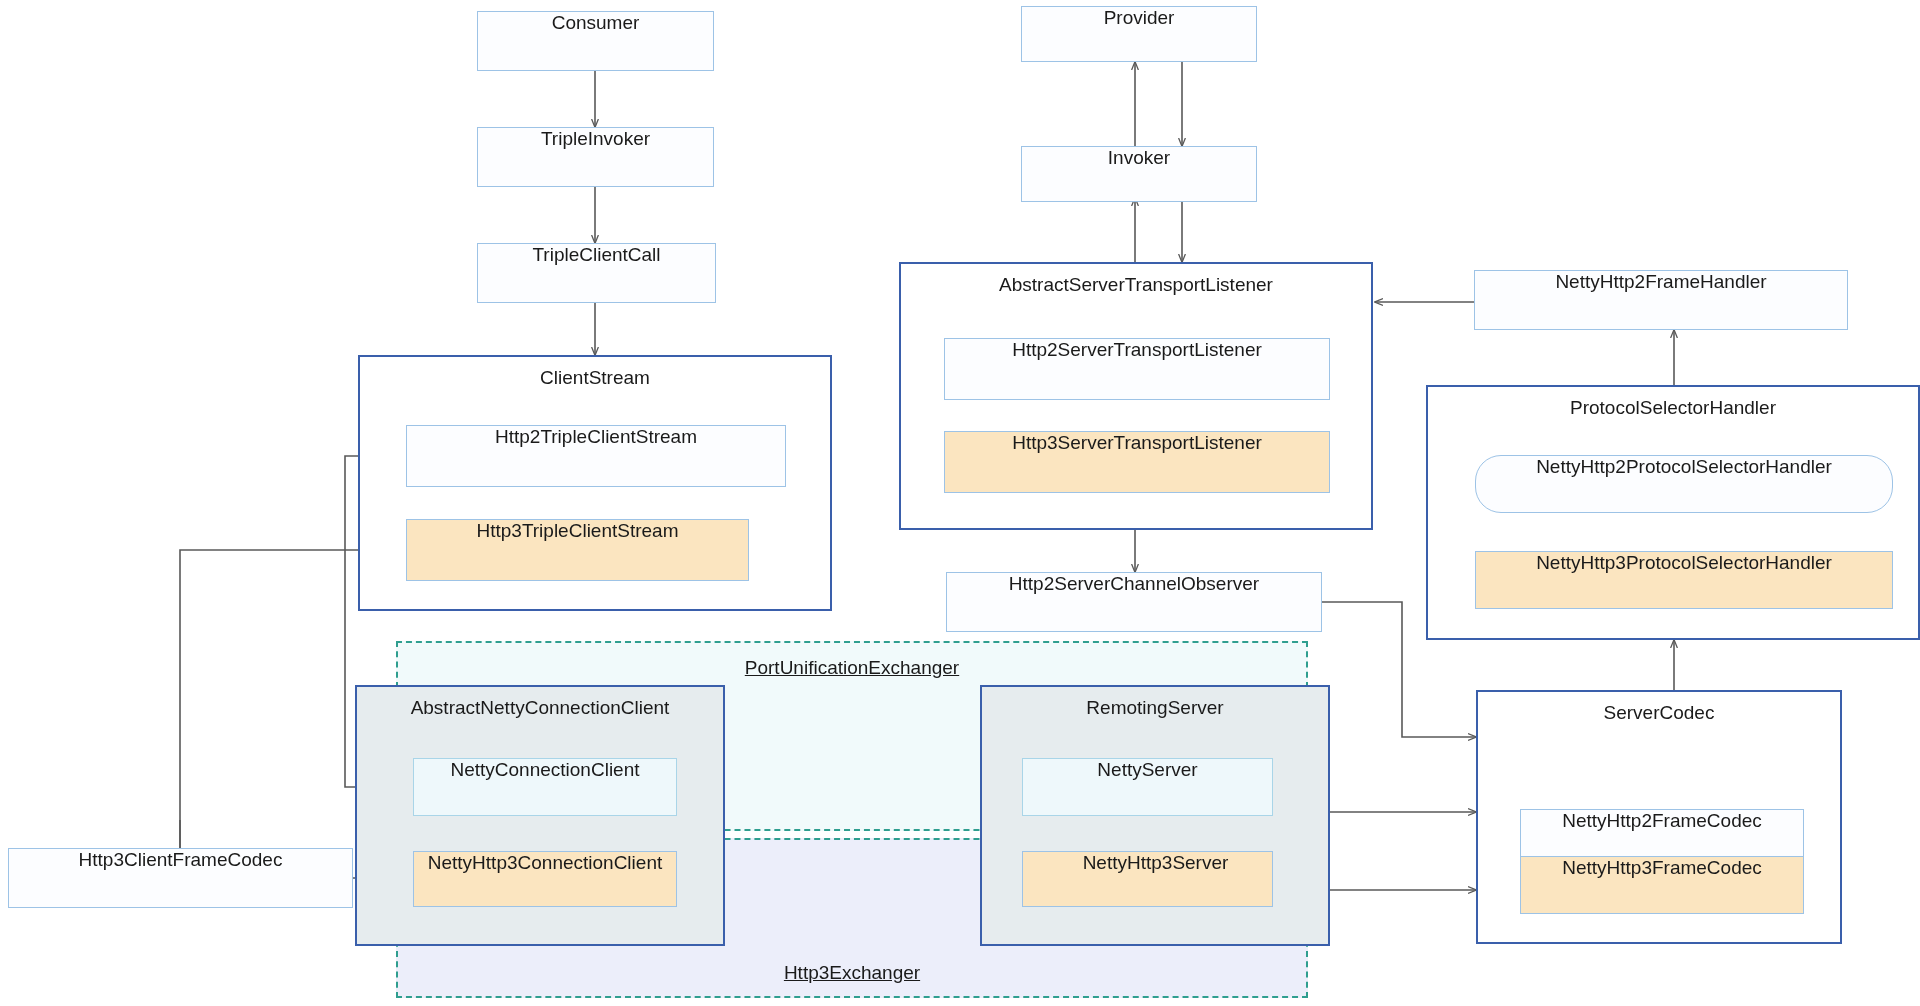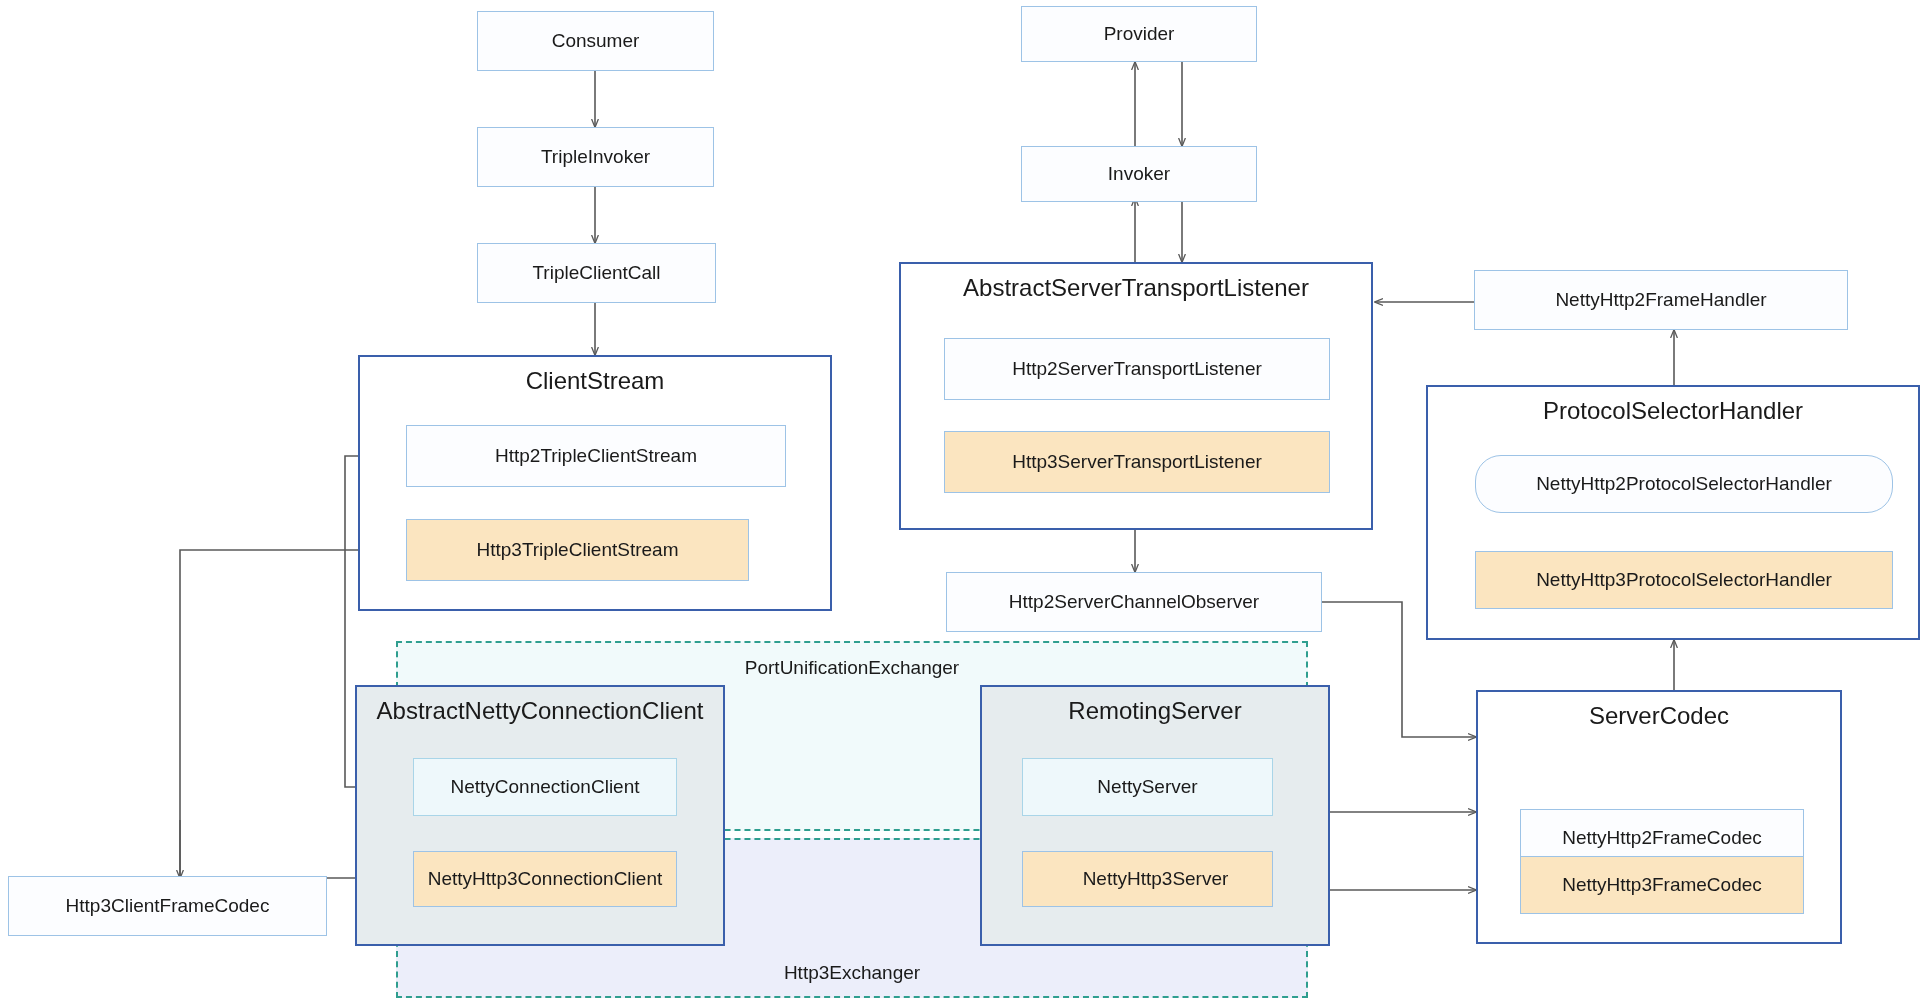--- a/index.html
+++ b/index.html
@@ -24,21 +24,20 @@
     top: 0;
     width: 1920px;
     height: 1006px;
     pointer-events: none;
     z-index: 5;
   }
   .node {
     position: absolute;
     box-sizing: border-box;
     display: flex;
-    align-items: center;
     justify-content: center;
     font-size: 19px;
     line-height: 1.2;
     text-align: center;
     background: #ffffff;
     border: 1.5px solid #9dc3e6;
     z-index: 10;
   }
   
   .leaf {
@@ -57,37 +56,38 @@
     border: 2px solid #3a5fab;
     background: #ffffff;
     z-index: 8;
   }
   .group > .group-title {
     position: absolute;
     left: 0;
     right: 0;
     top: 10px;
     text-align: center;
-    font-size: 24px;
+    font-size: 19px;
     color: #1a1a1a;
   }
   
   .dashed {
     position: absolute;
     box-sizing: border-box;
     border: 2.5px dashed #2f9e8f;
     z-index: 6;
   }
   .dashed > .dashed-title {
     position: absolute;
     left: 0;
     right: 0;
     text-align: center;
     font-size: 19px;
     color: #1a1a1a;
+    text-decoration: underline;
   }
   .shaded-group {
     background: #e6ecee;
     border: 2px solid #3a5fab;
   }
   .pale-leaf {
     background: #eef8fb;
     border: 1.5px solid #a9d5e8;
   }
   .node-label {
@@ -212,21 +212,21 @@
   <div class="group" style="left:1476px; top:690px; width:366px; height:254px;">
     <div class="group-title">ServerCodec</div>
   </div>
   <div class="node leaf" style="left:1520px; top:761px; width:284px; height:58px;margin-top:48px;">
     <span class="node-label">NettyHttp2FrameCodec</span>
   </div>
   <div class="node leaf-hl" style="left:1520px; top:856px; width:284px; height:58px;">
     <span class="node-label">NettyHttp3FrameCodec</span>
   </div>
 
-  <div class="node leaf" style="left:8px; top:876px; width:319px; height:60px;">
+  <div class="node leaf" style="left:8px; top:848px; width:345px; height:60px;">
     <span class="node-label">Http3ClientFrameCodec</span>
   </div>
 
   <div class="dashed" style="left:396px; top:641px; width:912px; height:190px; background:#f1fafb;">
     <div class="dashed-title" style="top:14px;">PortUnificationExchanger</div>
   </div>
 
   <div class="dashed" style="left:396px; top:838px; width:912px; height:160px; background:#eceefa;">
     <div class="dashed-title" style="bottom:12px;">Http3Exchanger</div>
   </div>

